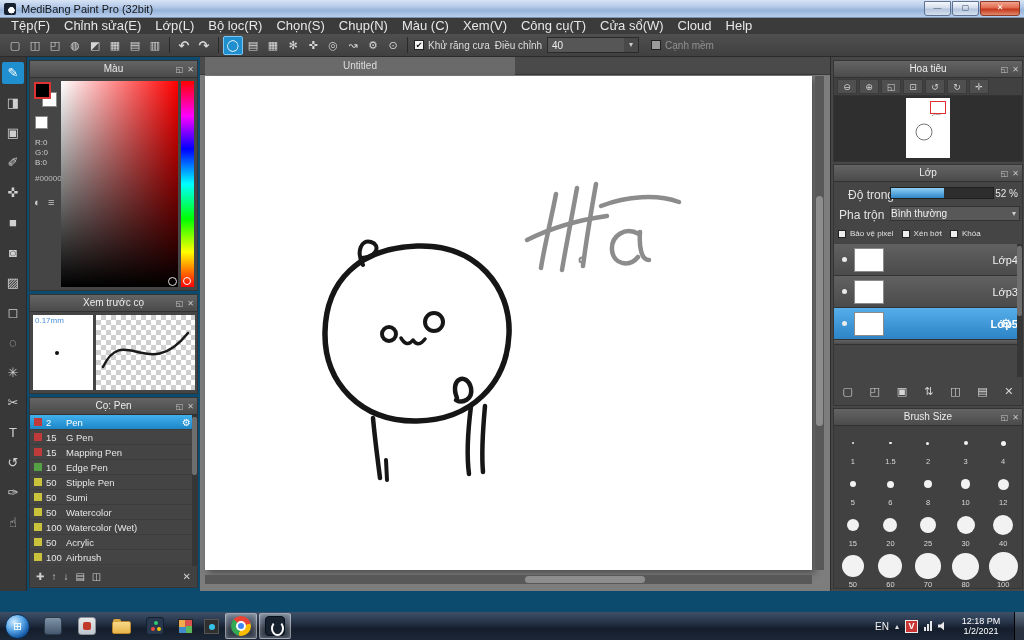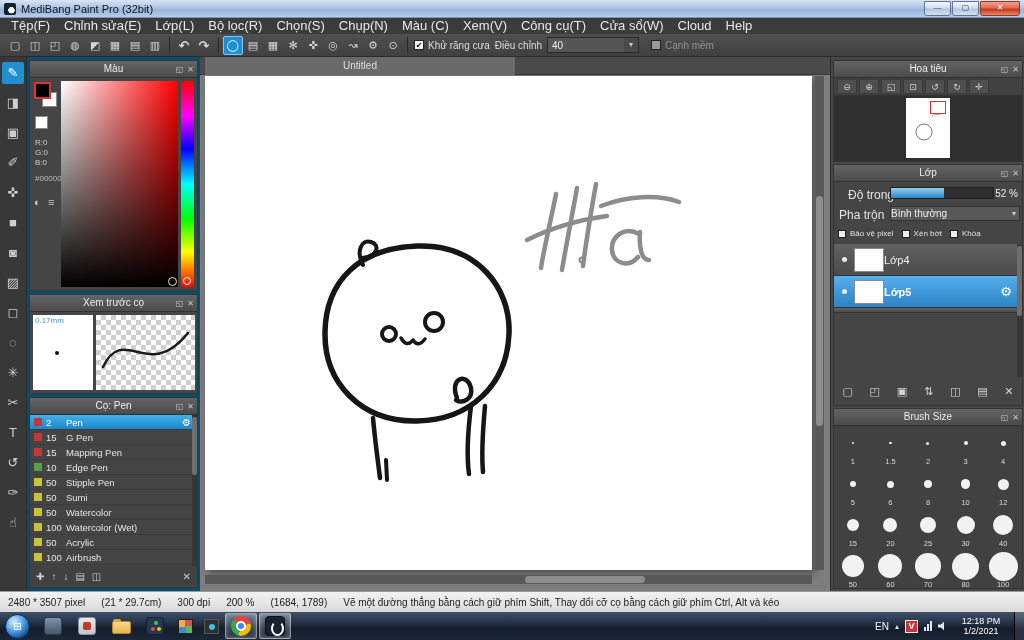--- a/index.html
+++ b/index.html
@@ -70,21 +70,21 @@
   .navbtn{width:20px;height:15px;font-size:9px;color:#d2d2d2;text-align:center;line-height:14px;background:#4f4f4f;border:1px solid #3a3a3a;flex:none}
   .navthumb-area{position:relative;height:65px;background:#2f2f2f}
   .navthumb{position:absolute;left:72px;top:2px;width:44px;height:60px;background:#fff}
   .navview{position:absolute;right:4px;top:3px;width:16px;height:13px;border:1px solid #e03030}
 
   
   .lrow{position:relative;height:32px;border-bottom:1px solid #333;background:linear-gradient(#616161,#4b4b4b);display:flex;align-items:center}
   .lrow.sel{background:linear-gradient(#56aeea,#2c83c6)}
   .ldot{width:5px;height:5px;border-radius:50%;background:#ebebeb;margin:0 7px 0 8px;flex:none}
   .lthumb{width:30px;height:24px;background:#fff;border:1px solid #8a8a8a;flex:none}
-  .lname{flex:1;text-align:left;font-size:11px;color:#f0f0f0}
+  .lname{flex:1;text-align:right;font-size:11px;color:#f0f0f0}
   .lrow.sel .lname{font-weight:bold;color:#fff}
   .lgear{position:absolute;right:6px;top:8px;font-size:13px;color:#fff}
   .lfoot{position:absolute;left:0;right:0;bottom:4px;display:flex;justify-content:space-around;align-items:center;height:20px;font-size:11px;color:#d5d5d5}
 
   
   .sgrid{position:absolute;left:0;top:17px;right:0;bottom:0;overflow:hidden;background:#414141;display:flex;flex-wrap:wrap}
   .scell{width:20%;height:41px;position:relative;display:flex;align-items:center;justify-content:center}
   .sdot{background:#f2f2f2;border-radius:50%;margin-bottom:7px}
   .slabel{position:absolute;bottom:1px;left:0;right:0;text-align:center;font-size:7.5px;color:#d8d8d8}
 
@@ -421,20 +421,25 @@
           <span style="font-size:8px;color:#e0e0e0">Xén bớt</span>
           <span style="width:8px;height:8px;background:#ededed;border:1px solid #222;flex:none;margin-left:4px"></span>
           <span style="font-size:8px;color:#e0e0e0">Khóa</span>
         </div>
         <div style="position:absolute;left:0;top:62px;width:184px;height:133px;overflow:hidden">
           <div class="lrow">
             <span class="ldot"></span>
             <span class="lthumb"></span>
             <span class="lname">Lớp4</span>
           </div>
+          <div class="lrow">
+            <span class="ldot"></span>
+            <span class="lthumb"></span>
+            <span class="lname">Lớp3</span>
+          </div>
           <div class="lrow sel">
             <span class="ldot"></span>
             <span class="lthumb"></span>
             <span class="lname">Lớp5</span>
             <span class="lgear">⚙</span>
           </div>
           <div class="lrow" style="height:5px"></div>
         </div>
         <div style="position:absolute;right:0;top:62px;width:5px;height:133px;background:#363636">
           <div style="position:absolute;left:0;top:2px;width:5px;height:70px;background:#6e6e6e;border-radius:2px"></div>
@@ -538,28 +543,20 @@
           </div>
         <div class="scell">
             <span class="sdot" style="width:29px;height:29px"></span>
             <span class="slabel">100</span>
           </div>
 
       </div>
     </div>
   </div>
 
-  <div class="statusbar">
-    <span>2480 * 3507 pixel</span>
-    <span>(21 * 29.7cm)</span>
-    <span>300 dpi</span>
-    <span>200 %</span>
-    <span>(1684, 1789)</span>
-    <span>Vẽ một đường thẳng bằng cách giữ phím Shift, Thay đổi cỡ cọ bằng cách giữ phím Ctrl, Alt và kéo</span>
-  </div>
 
   <div class="taskbar">
     <div class="orb">⊞</div>
     <div class="tslot">
         <span class="ico-app1"></span>
       </div>
     <div class="tslot">
         <span class="ico-app2"></span>
       </div>
     <div class="tslot">

